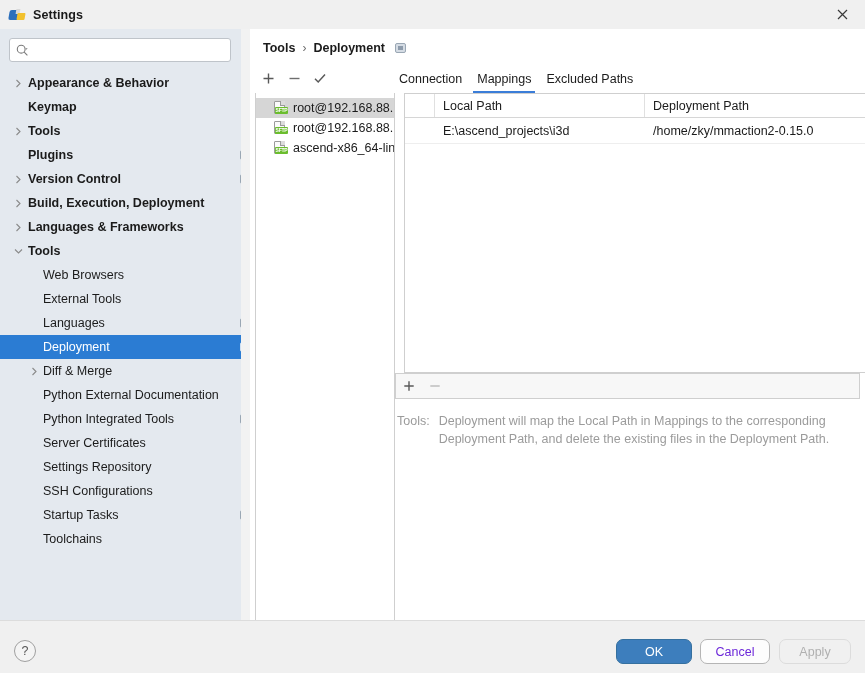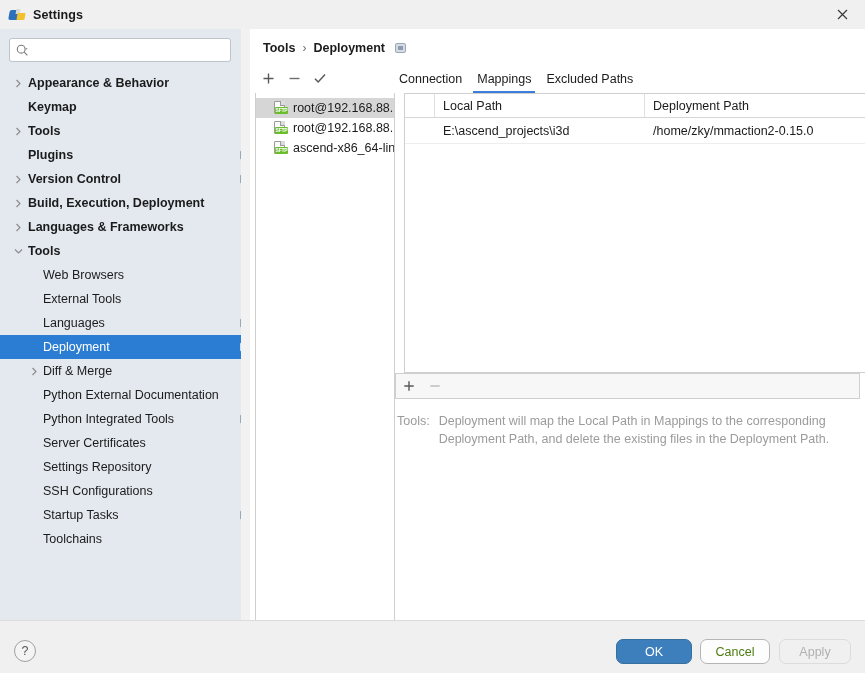--- a/index.html
+++ b/index.html
@@ -349,21 +349,21 @@
     box-sizing: border-box;
     cursor: default;
   }
   .btn-ok {
     left: 616px; width: 76px;
     background: #3d7ebd; color: #ffffff;
     border: 1px solid #35709f;
   }
   .btn-cancel {
     left: 700px; width: 70px;
-    background: #fdfdfd; color: #4d7c0f;
+    background: #fdfdfd; color: #6d28d9;
     border: 1px solid #b5b5b5;
   }
   .btn-apply {
     left: 779px; width: 72px;
     background: #f0f0f0; color: #b0b0b0;
     border: 1px solid #dcdcdc;
   }
 </style>
 </head>
 <body>

